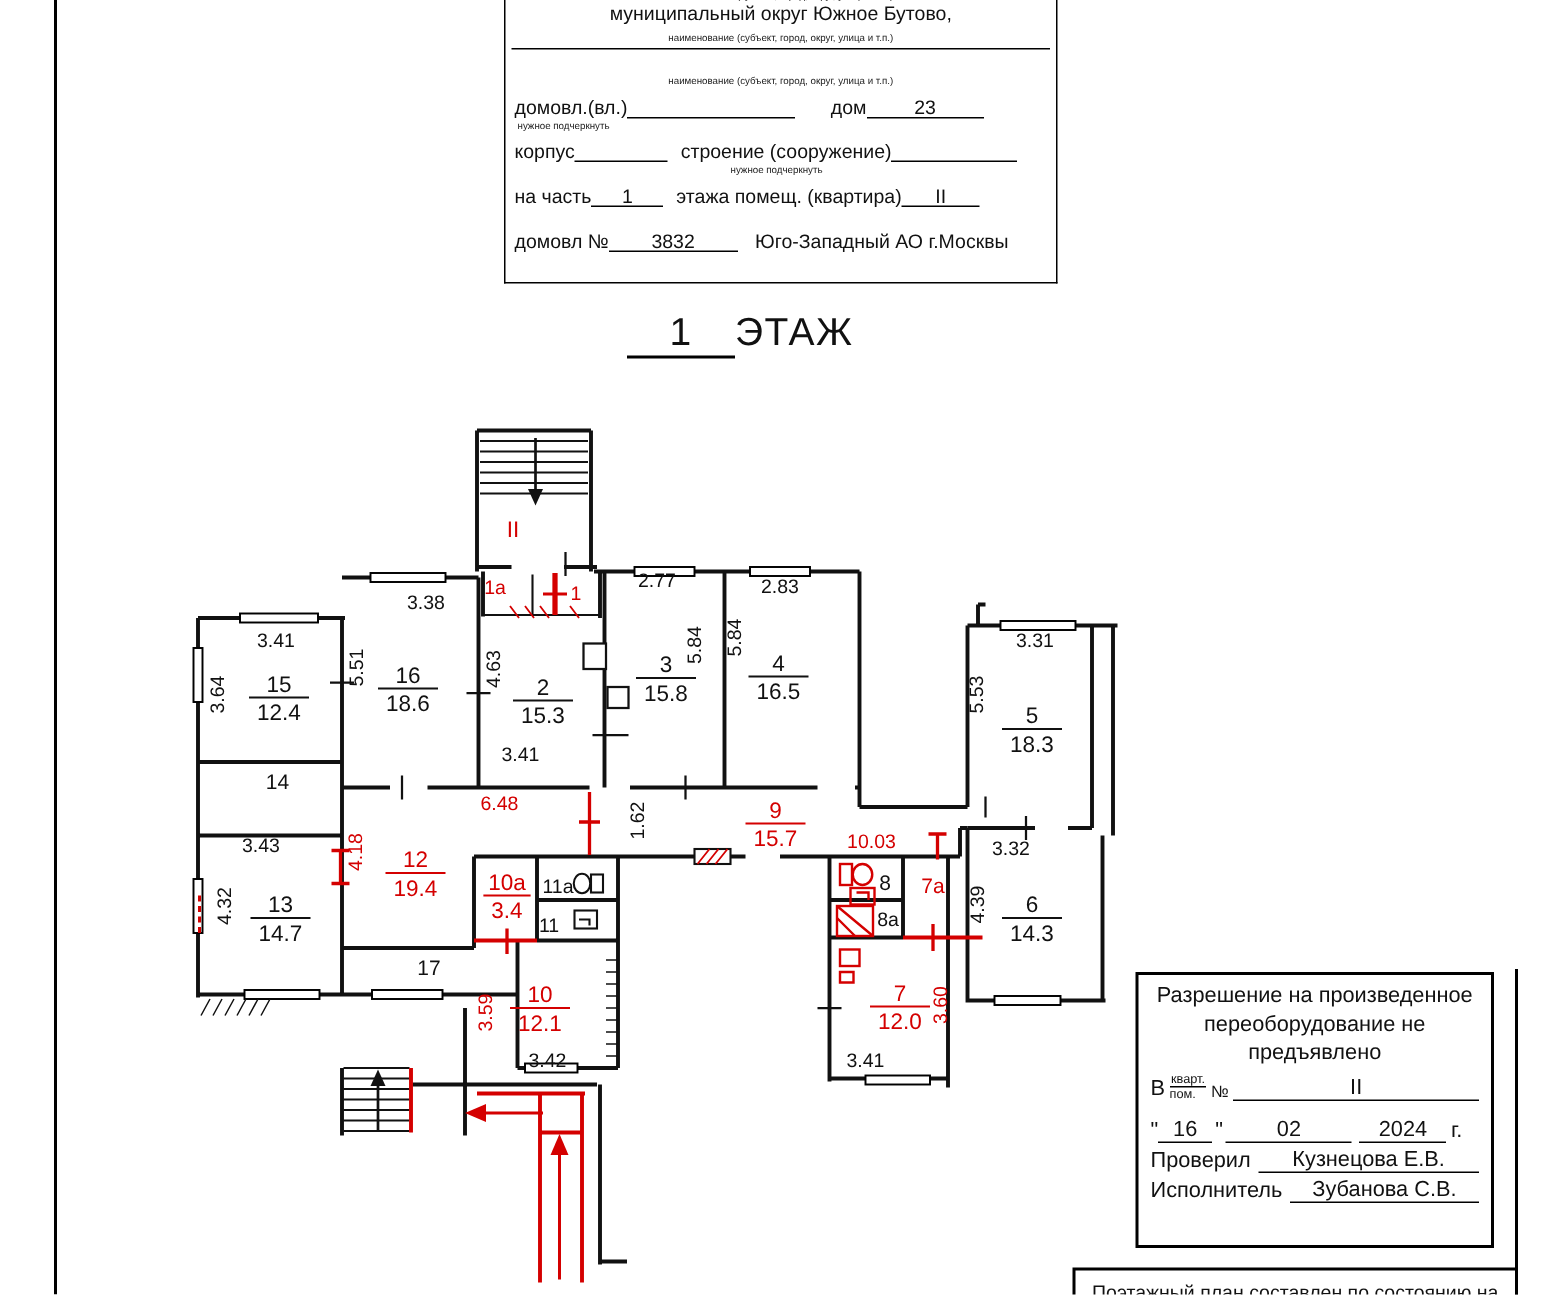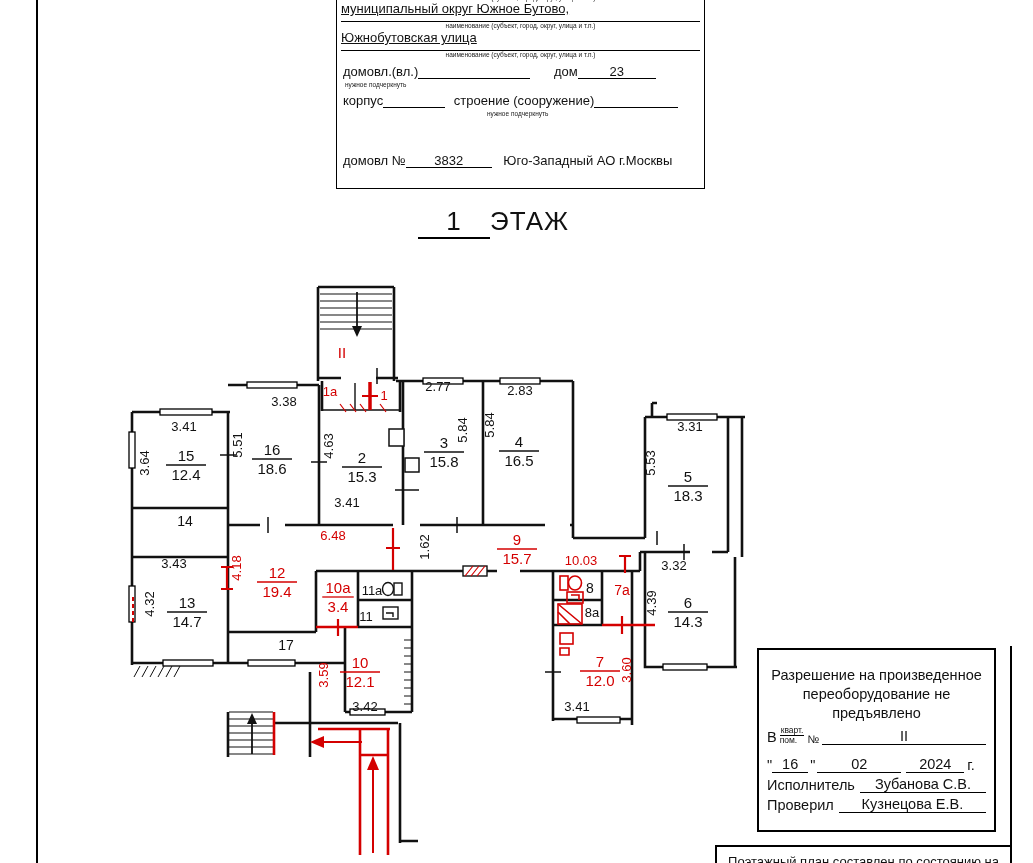--- a/index.html
+++ b/index.html
@@ -5,28 +5,28 @@
   html,body{margin:0;padding:0;width:1033px;height:863px;background:#fff;overflow:hidden;
     font-family:"Liberation Sans",sans-serif;color:#111;position:relative;}
   .abs{position:absolute;}
   
   #left-rule{left:36px;top:0;width:2px;height:863px;background:#000;}
   #right-rule{left:1010px;top:646px;width:2px;height:217px;background:#000;}
   
   #form-box{left:336px;top:-3px;width:367px;height:191px;border:1.8px solid #000;border-top:none;font-size:13px;}
   .cap{position:absolute;width:100%;text-align:center;font-size:6.5px;color:#222;}
   .cap-left{position:absolute;font-size:6.5px;color:#222;}
-  .uline-row{position:absolute;left:4px;right:4px;text-align:left;border-bottom:1.2px solid #000;padding-bottom:5px;text-decoration:underline;}
+  .uline-row{position:absolute;left:4px;right:4px;text-align:center;border-bottom:1.2px solid #000;padding-bottom:16px;}
   .frow{position:absolute;left:6px;right:6px;white-space:nowrap;}
   .ul{display:inline-block;border-bottom:1.2px solid #000;height:14px;text-align:center;vertical-align:bottom;}
   
   #title{left:418px;top:206px;width:220px;font-size:26px;letter-spacing:1px;white-space:nowrap;}
   #title .tnum{display:inline-block;width:72px;text-align:center;border-bottom:2px solid #000;}
   
-  #stamp{left:757px;top:648px;width:239px;height:184px;border:2px solid #000;font-size:14.5px;padding:16px 8px;box-sizing:border-box;}
+  #stamp{left:757px;top:648px;width:239px;height:184px;border:2px solid #000;font-size:14.5px;padding:5px 8px;box-sizing:border-box;}
   #stamp .c{text-align:center;line-height:1.3;}
   #stamp .row{display:flex;align-items:flex-end;white-space:nowrap;}
   #stamp .ul2{border-bottom:1.2px solid #000;text-align:center;}
   .frac{display:inline-block;font-size:8.5px;line-height:1.1;vertical-align:middle;}
   .frac .top{border-bottom:1px solid #000;display:block;padding:0 1px;}
   #org-line{font-size:18px;margin-top:6px;}
   
   #bottom-box{left:715px;top:845px;width:297px;height:40px;border:2.5px solid #000;font-size:13px;text-align:center;padding-top:7px;box-sizing:border-box;}
   svg text{font-family:"Liberation Sans",sans-serif;}
 </style>
@@ -35,34 +35,35 @@
 
 <div id="left-rule" class="abs"></div>
 <div id="right-rule" class="abs"></div>
 
 <div id="form-box" class="abs">
   <div class="cap" style="top:-3px">наименование (субъект, город, округ, улица и т.п.)</div>
   <div class="uline-row" style="top:4px">
     <span>муниципальный округ Южное Бутово,</span>
   </div>
   <div class="cap" style="top:25px">наименование (субъект, город, округ, улица и т.п.)</div>
-  <div class="uline-row" style="top:33px">
-    <span>Южнобутовская улица</span>
-  </div>
   <div class="cap" style="top:54px">наименование (субъект, город, округ, улица и т.п.)</div>
   <div class="frow" style="top:67px">
     <span>домовл.(вл.)</span><span class="ul" style="width:112px"></span>
     <span style="margin-left:20px">дом</span><span class="ul" style="width:78px">23</span>
   </div>
   <div class="cap-left" style="top:84px;left:8px">нужное подчеркнуть</div>
   <div class="frow" style="top:96px">
     <span>корпус</span><span class="ul" style="width:62px"></span>
     <span style="margin-left:5px">строение (сооружение)</span><span class="ul" style="width:84px"></span>
   </div>
   <div class="cap-left" style="top:113px;left:150px">нужное подчеркнуть</div>
+  <div class="frow" style="top:126px">
+    <span>на часть</span><span class="ul" style="width:48px">1</span>
+    <span style="margin-left:5px">этажа помещ. (квартира)</span><span class="ul" style="width:52px">II</span>
+  </div>
   <div class="frow" style="top:156px">
     <span>домовл №</span><span class="ul" style="width:86px">3832</span>
     <span style="margin-left:8px">Юго-Западный АО г.Москвы</span>
   </div>
 </div>
 
 <div id="title" class="abs">
   <span class="tnum">1</span><span>ЭТАЖ</span>
 </div>
 
@@ -287,24 +288,24 @@
   </div>
   <div class="row" style="margin-top:11px">
     <span>"</span>
     <span class="ul2" style="width:36px">16</span>
     <span style="margin:0 2px">"</span>
     <span class="ul2" style="width:84px">02</span>
     <span class="ul2" style="width:58px;margin-left:5px">2024</span>
     <span style="margin-left:3px">г.</span>
   </div>
   <div class="row" style="margin-top:3px">
+    <span>Проверил</span>
+    <span class="ul2" style="flex:1;margin-left:5px">Кузнецова Е.В.</span>
+  </div>
+  <div class="row" style="margin-top:3px">
     <span>Исполнитель</span>
     <span class="ul2" style="flex:1;margin-left:5px">Зубанова С.В.</span>
-  </div>
-  <div class="row" style="margin-top:3px">
-    <span>Проверил</span>
-    <span class="ul2" style="flex:1;margin-left:5px">Кузнецова Е.В.</span>
   </div>
 </div>
 
 <div id="bottom-box" class="abs">
   <span>Поэтажный план составлен по состоянию на</span>
 </div>
 
 </body></html>

